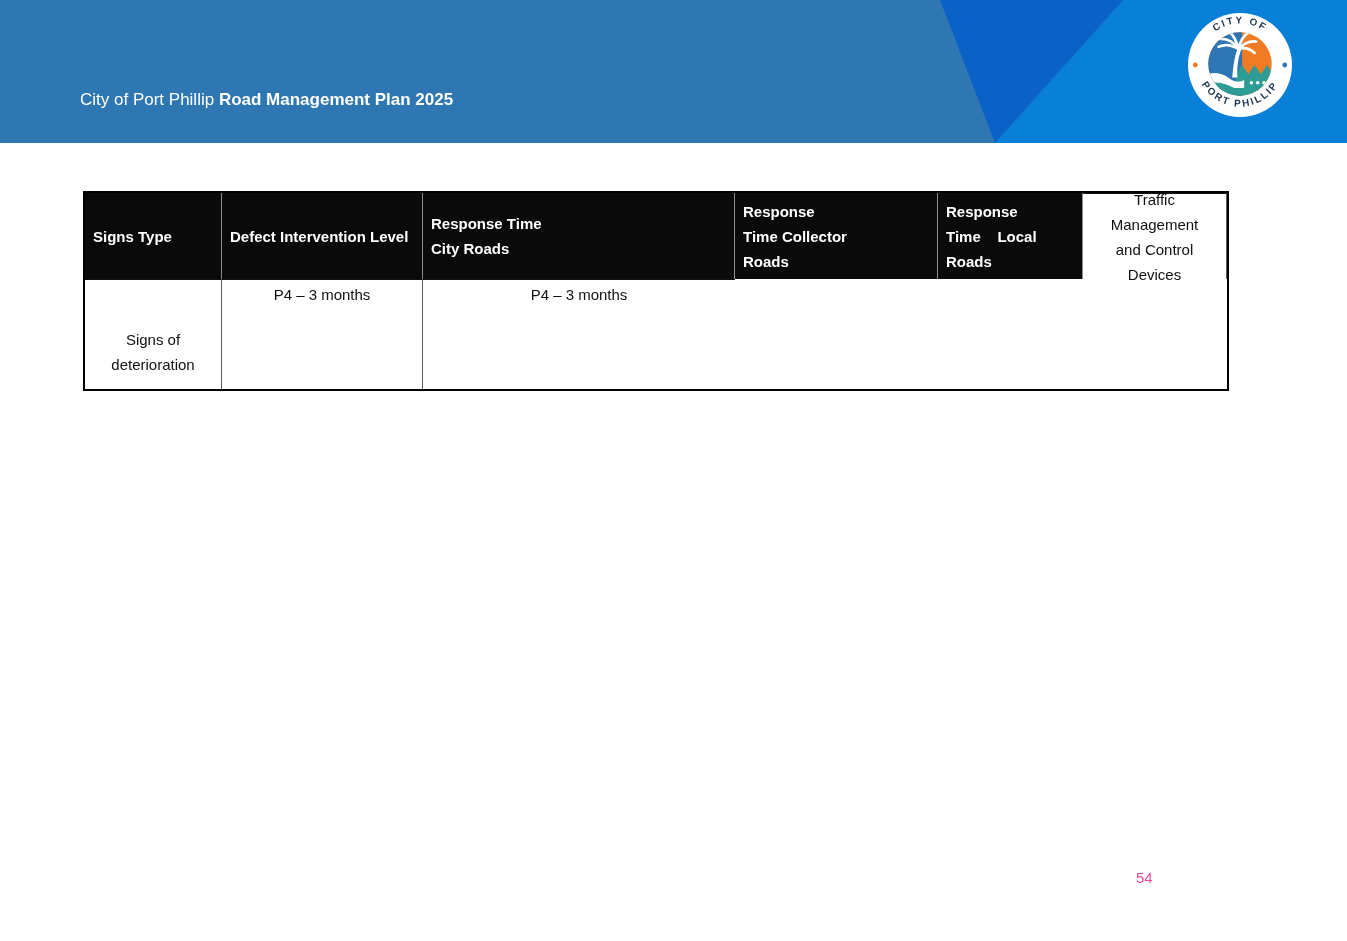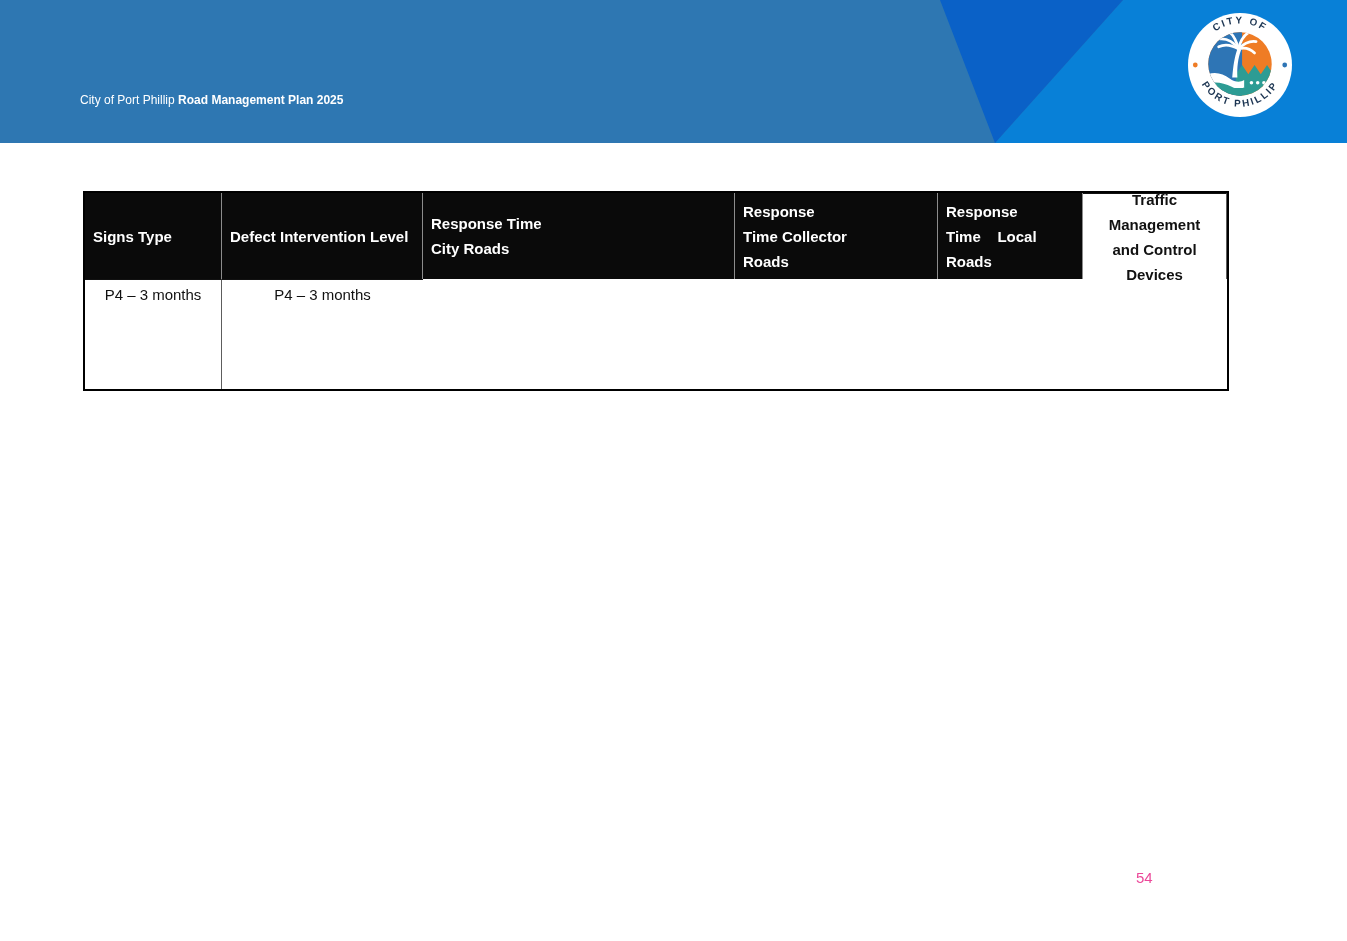--- a/index.html
+++ b/index.html
@@ -24,21 +24,21 @@
     position: absolute;
     top: 0; left: 0;
     width: 100%; height: 100%;
     display: block;
   }
   .banner-title {
     position: absolute;
     left: 80px;
     top: 89px;
     color: #ffffff;
-    font-size: 12px;
+    font-size: 17px;
     line-height: 22px;
     white-space: nowrap;
   }
   .banner-title .bold { font-weight: 700; }
 
   .logo {
     position: absolute;
     left: 1188px;
     top: 13px;
     width: 104px;
@@ -82,21 +82,21 @@
     display: flex;
     justify-content: center;
     text-align: center;
     padding: 2px 6px;
     line-height: 25px;
     white-space: pre-wrap;
     border-right: 1px solid #5d5d5d;
     border-top: 1px solid #111111;
   }
   .td:last-child { border-right: none; }
-  .td.bold { font-weight: 700; }
+  .td.bold { font-weight: 400; }
   .vtop { align-items: flex-start; }
   .vmid { align-items: center; }
   .vbot { align-items: flex-end; padding-bottom: 12px; }
 
   
   .page-number {
     position: absolute;
     left: 1136px;
     top: 869px;
     font-size: 15px;
@@ -181,19 +181,20 @@
 Time Collector
 Roads</div>
     <div class="th">Response
 Time    Local
 Roads</div>
 
     <div class="td bold vmid">Traffic
 Management
 and Control
 Devices</div>
+    <div class="td vbot">Signs of deterioration</div>
     <div class="td vtop">P4 – 3 months</div>
     <div class="td vtop">P4 – 3 months</div>
   </div>
 
   <div class="page-number">54</div>
 
 </div>
 
 </body></html>

